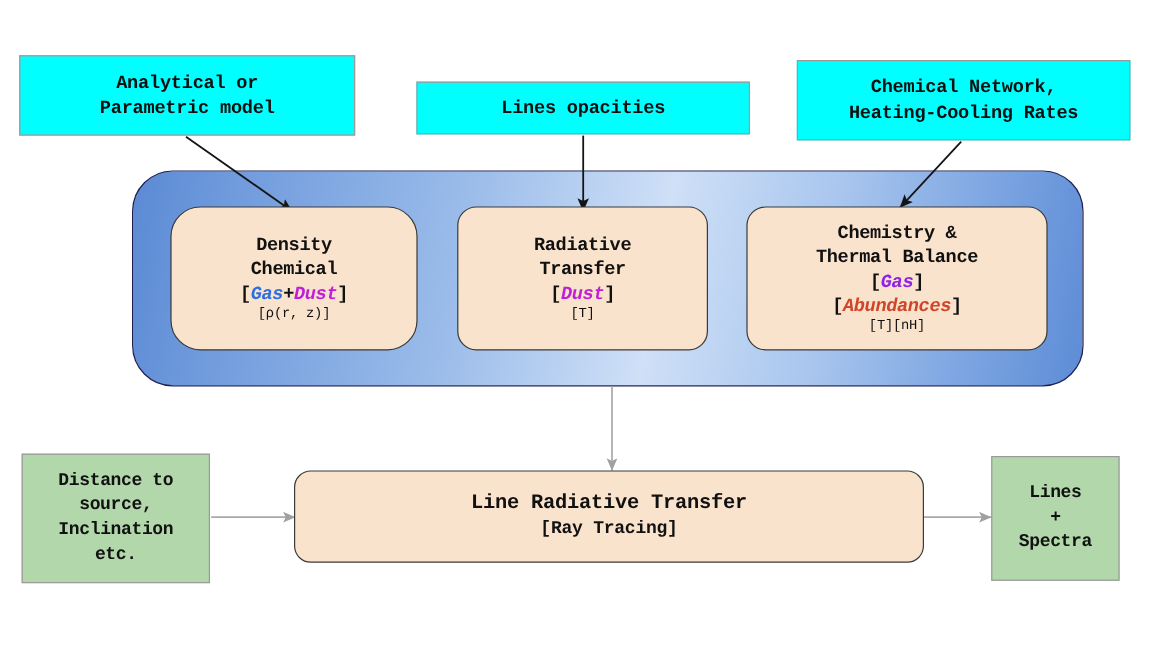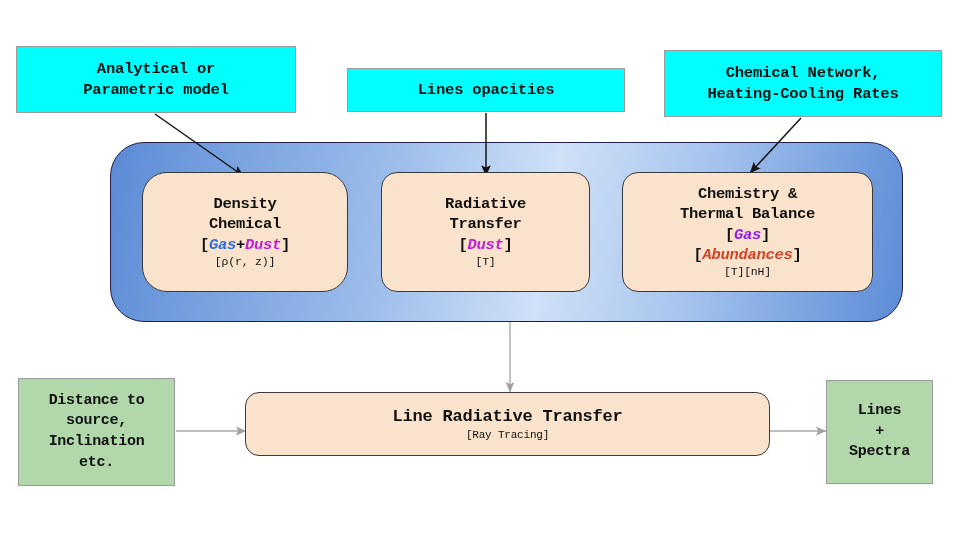--- a/index.html
+++ b/index.html
@@ -53,34 +53,34 @@
     border:1px solid #3a3a3a;
     border-radius:16px;
     box-sizing:border-box;
     display:flex;flex-direction:column;align-items:center;justify-content:center;
     text-align:center;
     z-index:6;
   }
   #box-density{left:142px;top:172px;width:206px;height:120px;border-radius:25px;}
   #box-radtrans{left:381px;top:172px;width:209px;height:120px;}
   #box-chem{left:622px;top:172px;width:251px;height:120px;}
-  #box-lrt{left:245px;top:392px;width:525px;height:64px;border-radius:14px;}
+  #box-lrt{left:245px;top:392px;width:525px;height:77px;border-radius:14px;}
 
   .pb-title{font-weight:bold;font-size:15.5px;line-height:1.3;letter-spacing:-0.3px;}
   .pb-tag{font-size:15.5px;font-weight:bold;line-height:1.3;letter-spacing:-0.3px;}
   .pb-tag .brk{color:#111111;font-style:normal;}
   .pb-sub{font-size:11.5px;line-height:1.3;color:#111111;letter-spacing:-0.2px;}
   .w-gas-blue{color:#2f6fe0;font-style:italic;}
   .w-gas-violet{color:#8f22e6;font-style:italic;}
   .w-dust{color:#c01fd6;font-style:italic;}
   .w-abund{color:#d04429;font-style:italic;text-align:center;}
   .plus{color:#111111;font-style:normal;}
 
   #box-lrt .pb-title{font-size:17px;letter-spacing:-0.2px;}
-  #box-lrt .pb-sub2{font-size:11px;font-weight:normal;letter-spacing:-0.2px;line-height:1.35;}
+  #box-lrt .pb-sub2{font-size:15px;font-weight:bold;letter-spacing:-0.2px;line-height:1.35;}
 
   
   .green-box{
     position:absolute;
     background:#b2d7ab;
     border:1px solid #9a9a9a;
     box-sizing:border-box;
     display:flex;align-items:center;justify-content:center;text-align:center;
     font-weight:bold;font-size:15px;line-height:1.38;letter-spacing:-0.3px;
     color:#111111;

